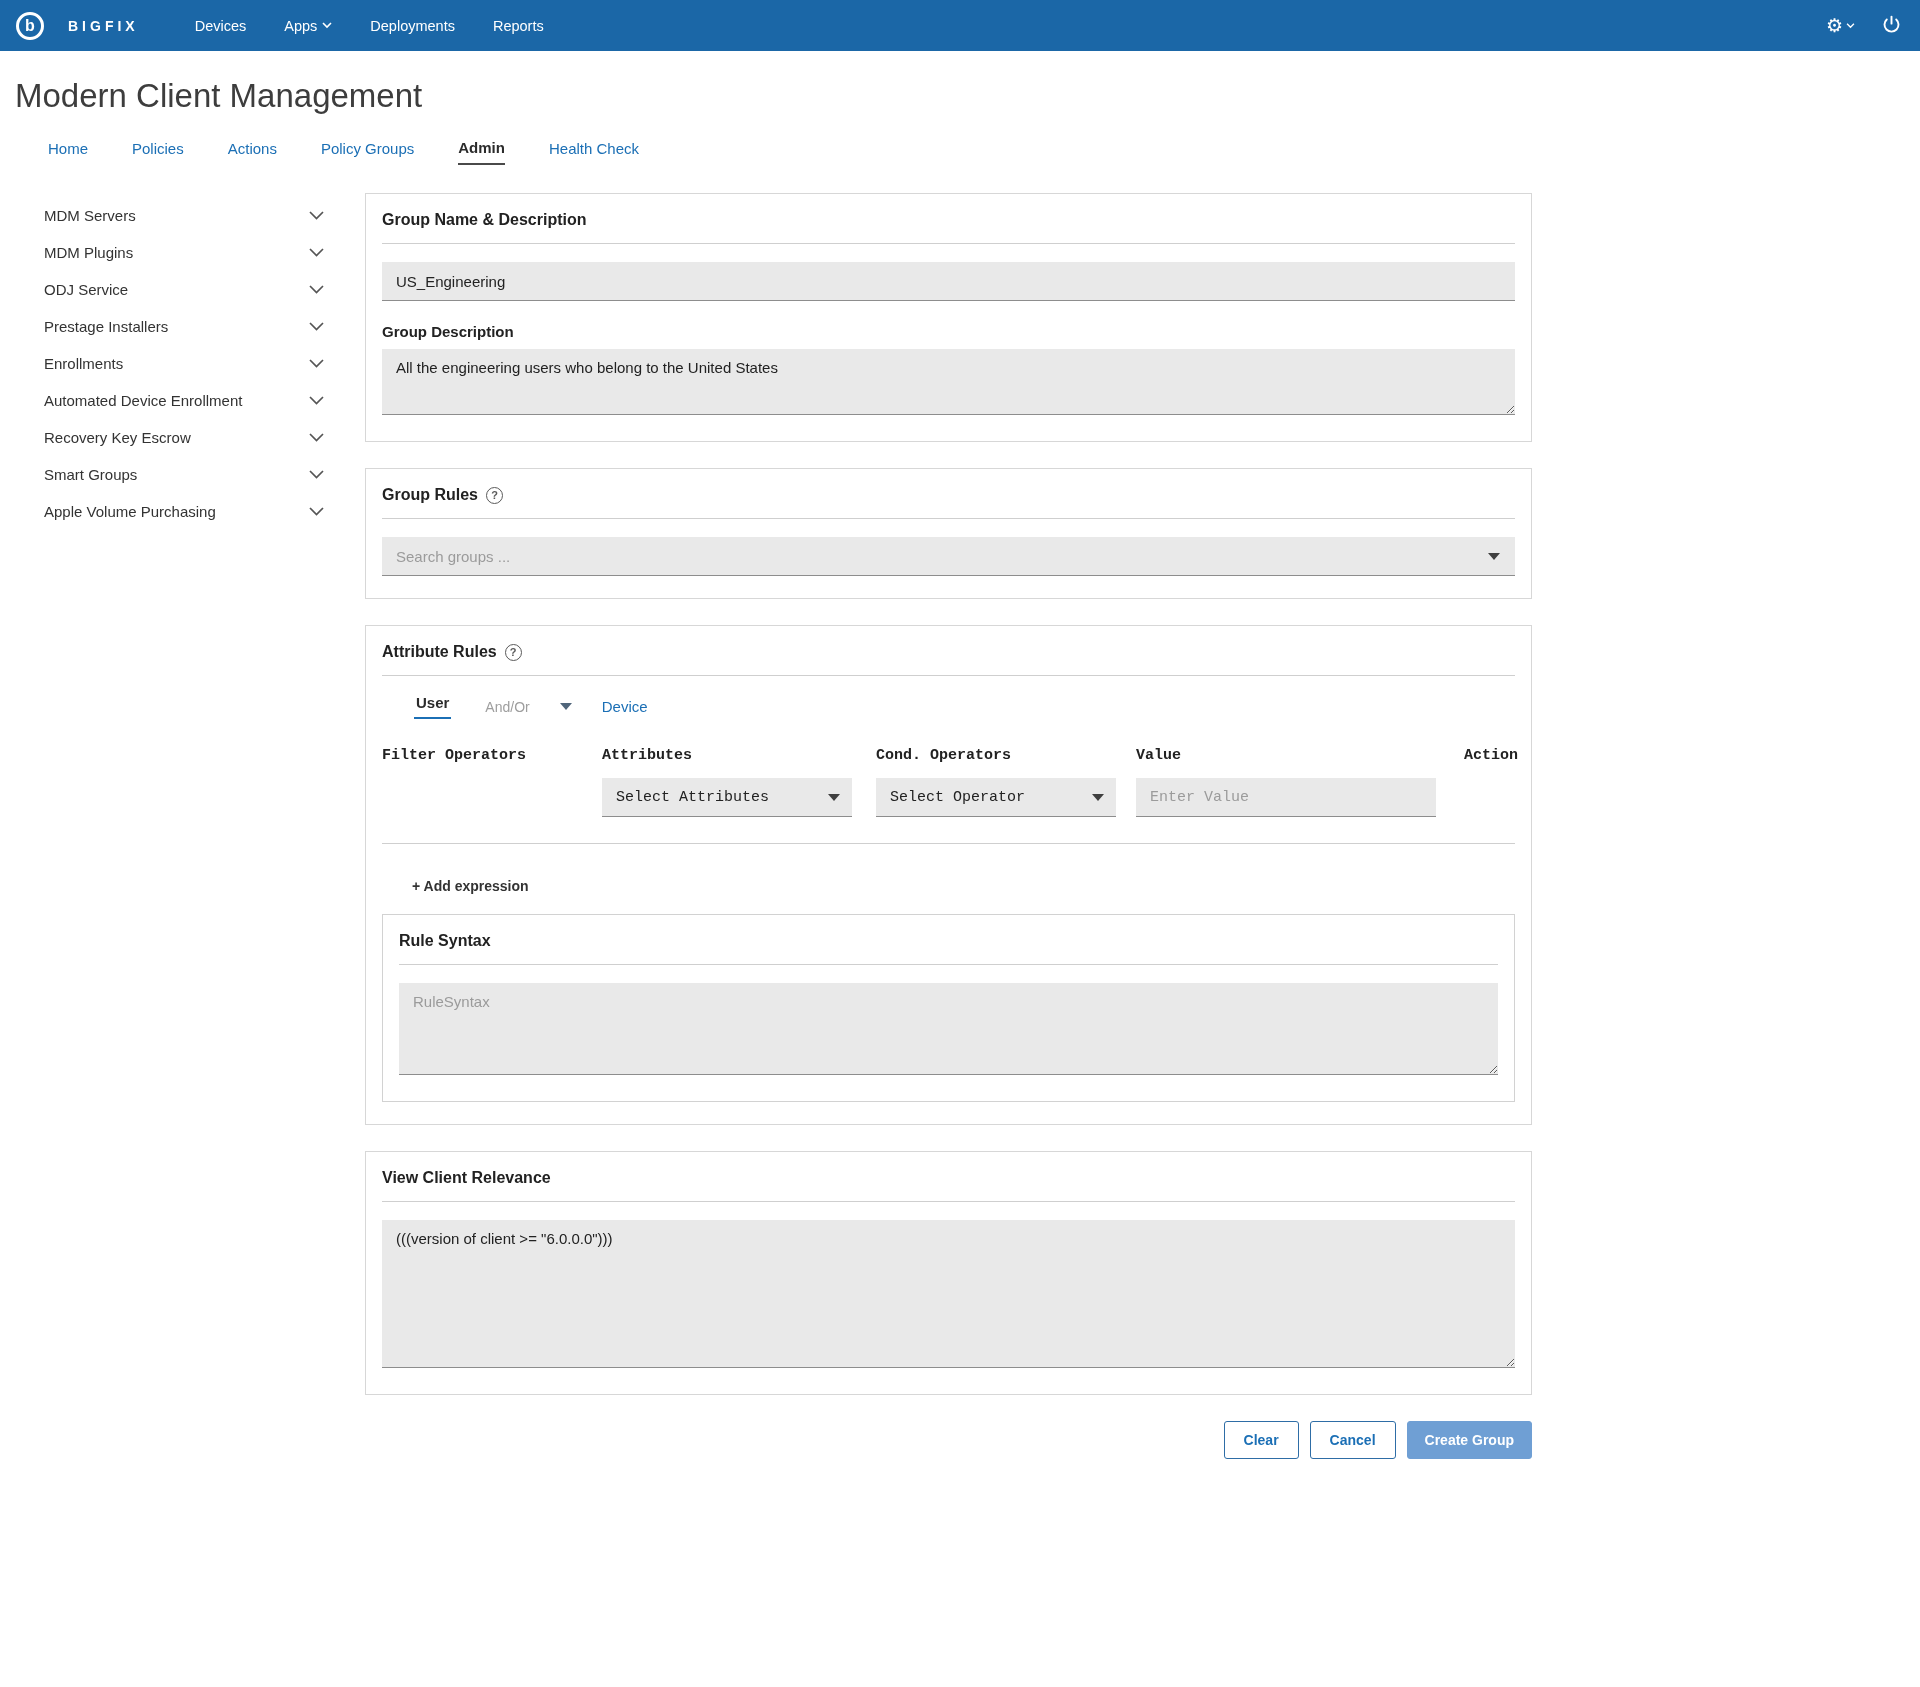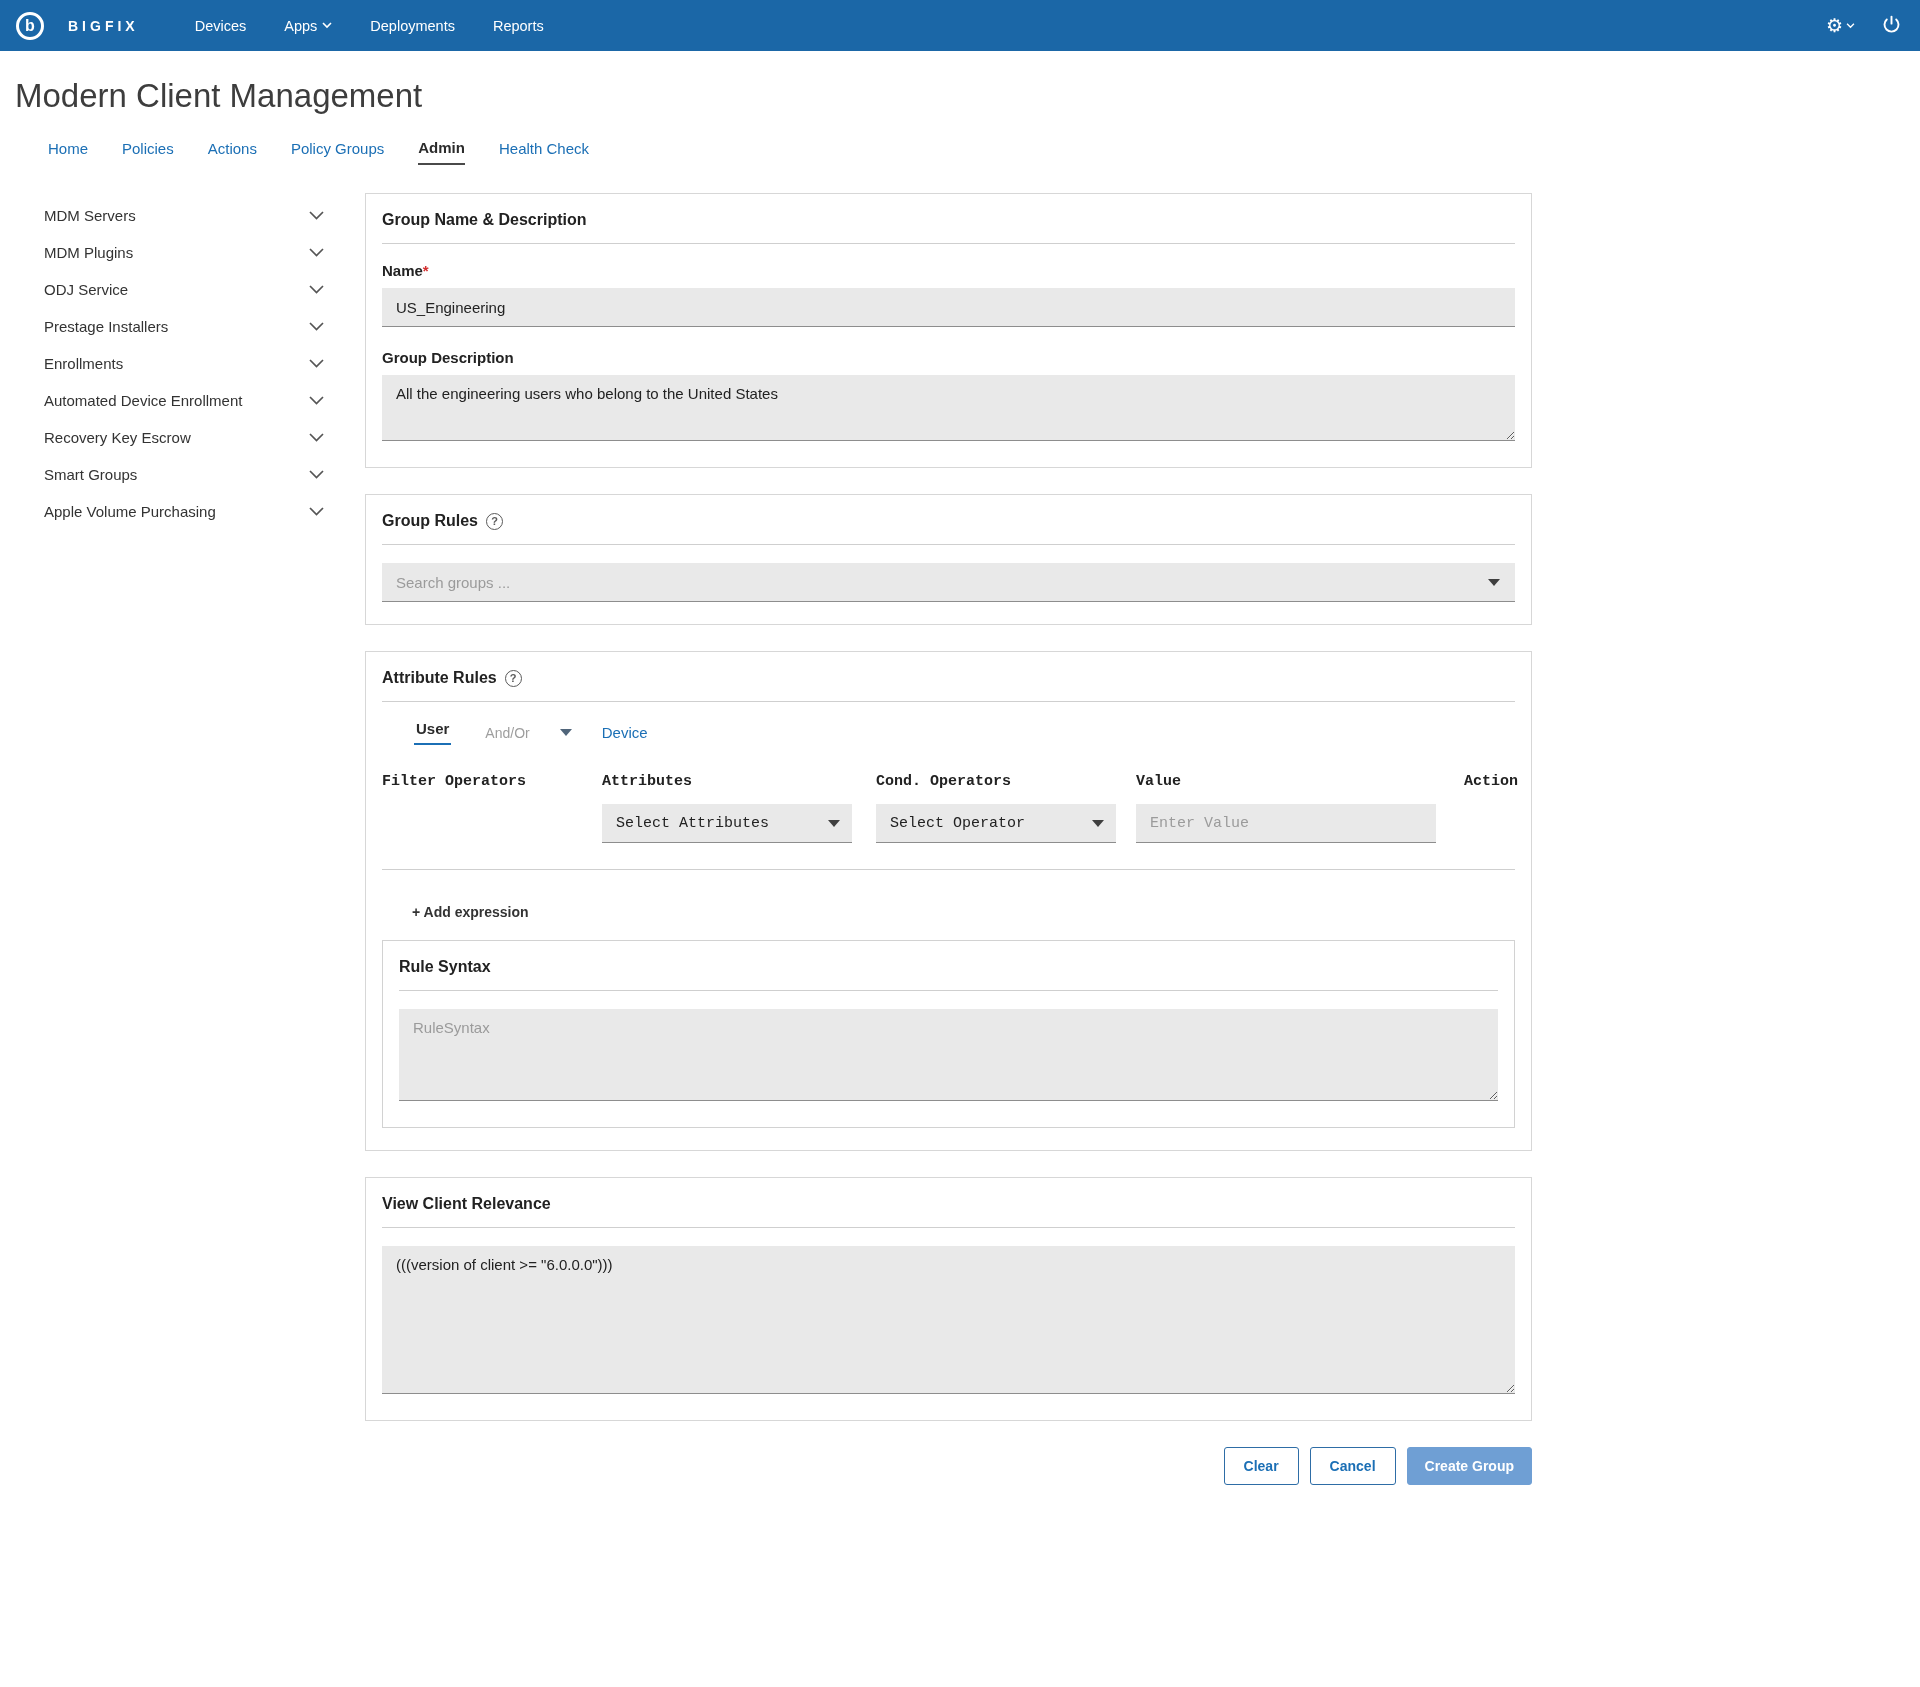--- a/index.html
+++ b/index.html
@@ -33,21 +33,21 @@
   .topbar-right { margin-left: auto; display: flex; align-items: center; gap: 26px; }
   .icon-btn { background: none; border: 0; color: #fff; cursor: pointer; display: flex; align-items: center; gap: 3px; }
   .gear-glyph { font-size: 19px; line-height: 1; }
   .chev-sm svg { display: block; }
 
   
   .page-title {
     font-size: 33px; font-weight: 500; color: #3d3d3d;
     margin: 26px 12px 24px 15px;
   }
-  .tabs { display: flex; gap: 34px; margin: 0 0 28px 48px; }
+  .tabs { display: flex; gap: 44px; margin: 0 0 28px 48px; }
   .tab {
     font-size: 15px; color: var(--link, #1b6fb5); cursor: pointer;
     padding-bottom: 7px; background: none; border: 0;
     font-family: inherit;
   }
   .tab.active {
     color: #2b2b2b; font-weight: 700;
     border-bottom: 2px solid #4a4a4a;
   }
 
@@ -290,23 +290,20 @@
     </div>
   </aside>
 
   <main>
 
     <section class="card">
       <div class="card-title-row">
         <h2 class="card-title">Group Name &amp; Description</h2>
       </div>
       <hr class="divider">
-      <label class="field-label">
-        <span>Name</span><span class="req">*</span>
-      </label>
       <input class="gray-input" type="text" value="US_Engineering" style="">
       <div class="field-gap"></div>
       <label class="field-label">Group Description</label>
       <textarea class="gray-input" style="">All the engineering users who belong to the United States</textarea>
     </section>
 
     <section class="card">
       <div class="card-title-row">
         <h2 class="card-title">Group Rules</h2>
         <span class="help-icon">?</span>

